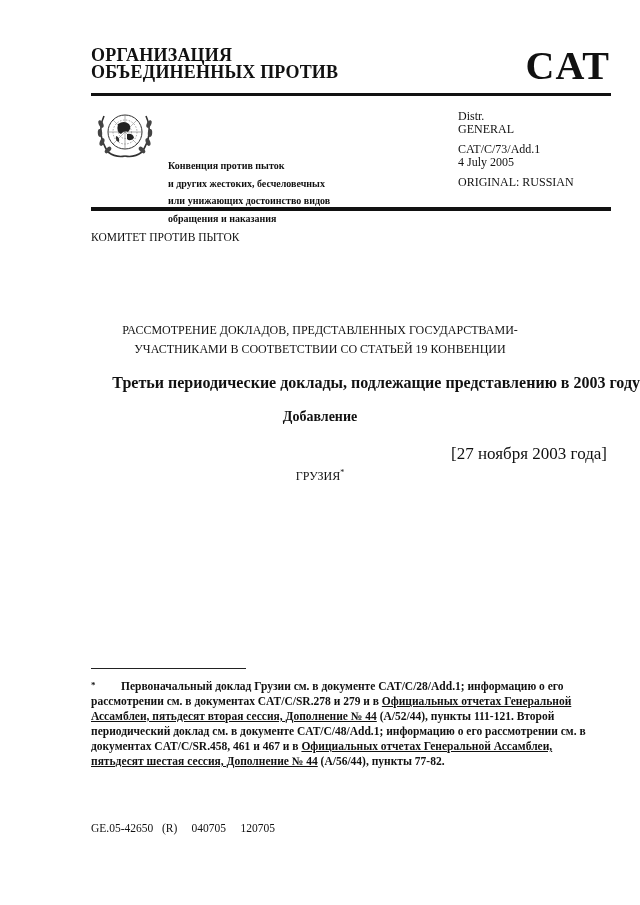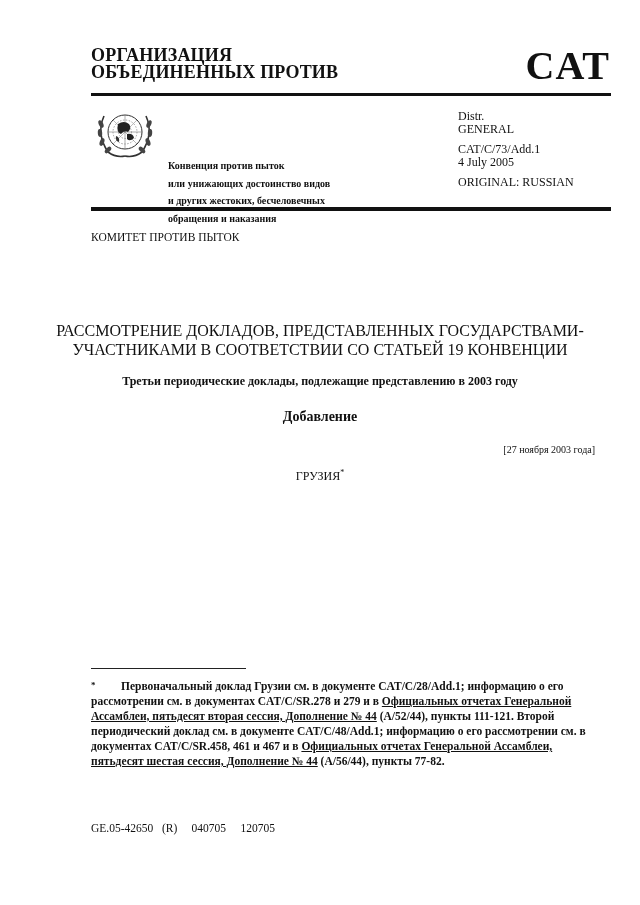--- a/index.html
+++ b/index.html
@@ -70,36 +70,37 @@
       font-size: 11.5px;
       white-space: nowrap;
     }
 
     .center-block {
       left: 0; width: 640px;
       text-align: center;
     }
     .title-main {
       top: 321px;
-      font-size: 16px;
+      font-size: 12px;
       line-height: 19px;
     }
     .subtitle {
       top: 374px;
-      font-size: 12px;
-      font-weight: bold;
+      font-size: 16px;
+      font-weight: bold;
+      text-align: right;
     }
     .addendum {
       top: 409px;
       font-size: 14px;
       font-weight: bold;
     }
     .date {
-      right: 45px; top: 444px;
-      font-size: 10px;
+      right: 33px; top: 444px;
+      font-size: 17px;
       white-space: nowrap;
     }
     .country {
       top: 468px;
       font-size: 12px;
     }
     .country sup { font-size: 8px; }
 
     .fn-rule {
       left: 91px; top: 668px;
@@ -165,22 +166,22 @@
   <line x1="19" y1="14" x2="43" y2="38" stroke="#777" stroke-width="0.5"></line>
   <line x1="43" y1="14" x2="19" y2="38" stroke="#777" stroke-width="0.5"></line>
 
   <path d="M24 18 Q30 14 35 18 Q38 22 34 26 Q30 24 27 28 Q22 26 24 18 Z" fill="#222"></path>
   <path d="M33 28 Q39 27 40 32 Q36 36 33 33 Z" fill="#222"></path>
   <path d="M22 30 Q26 31 25 36 Q21 35 22 30 Z" fill="#333"></path>
 </svg>
 
 <div class="abs convention">
   <div>Конвенция против пыток</div>
+  <div>и других жестоких, бесчеловечных</div>
   <div>или унижающих достоинство видов</div>
-  <div>и других жестоких, бесчеловечных</div>
   <div>обращения и наказания</div>
 </div>
 
 <div class="abs distr">
   <div>Distr.</div>
   <div>GENERAL</div>
   <div class="gap"></div>
   <div>CAT/C/73/Add.1</div>
   <div>4 July 2005</div>
   <div class="gap"></div>

